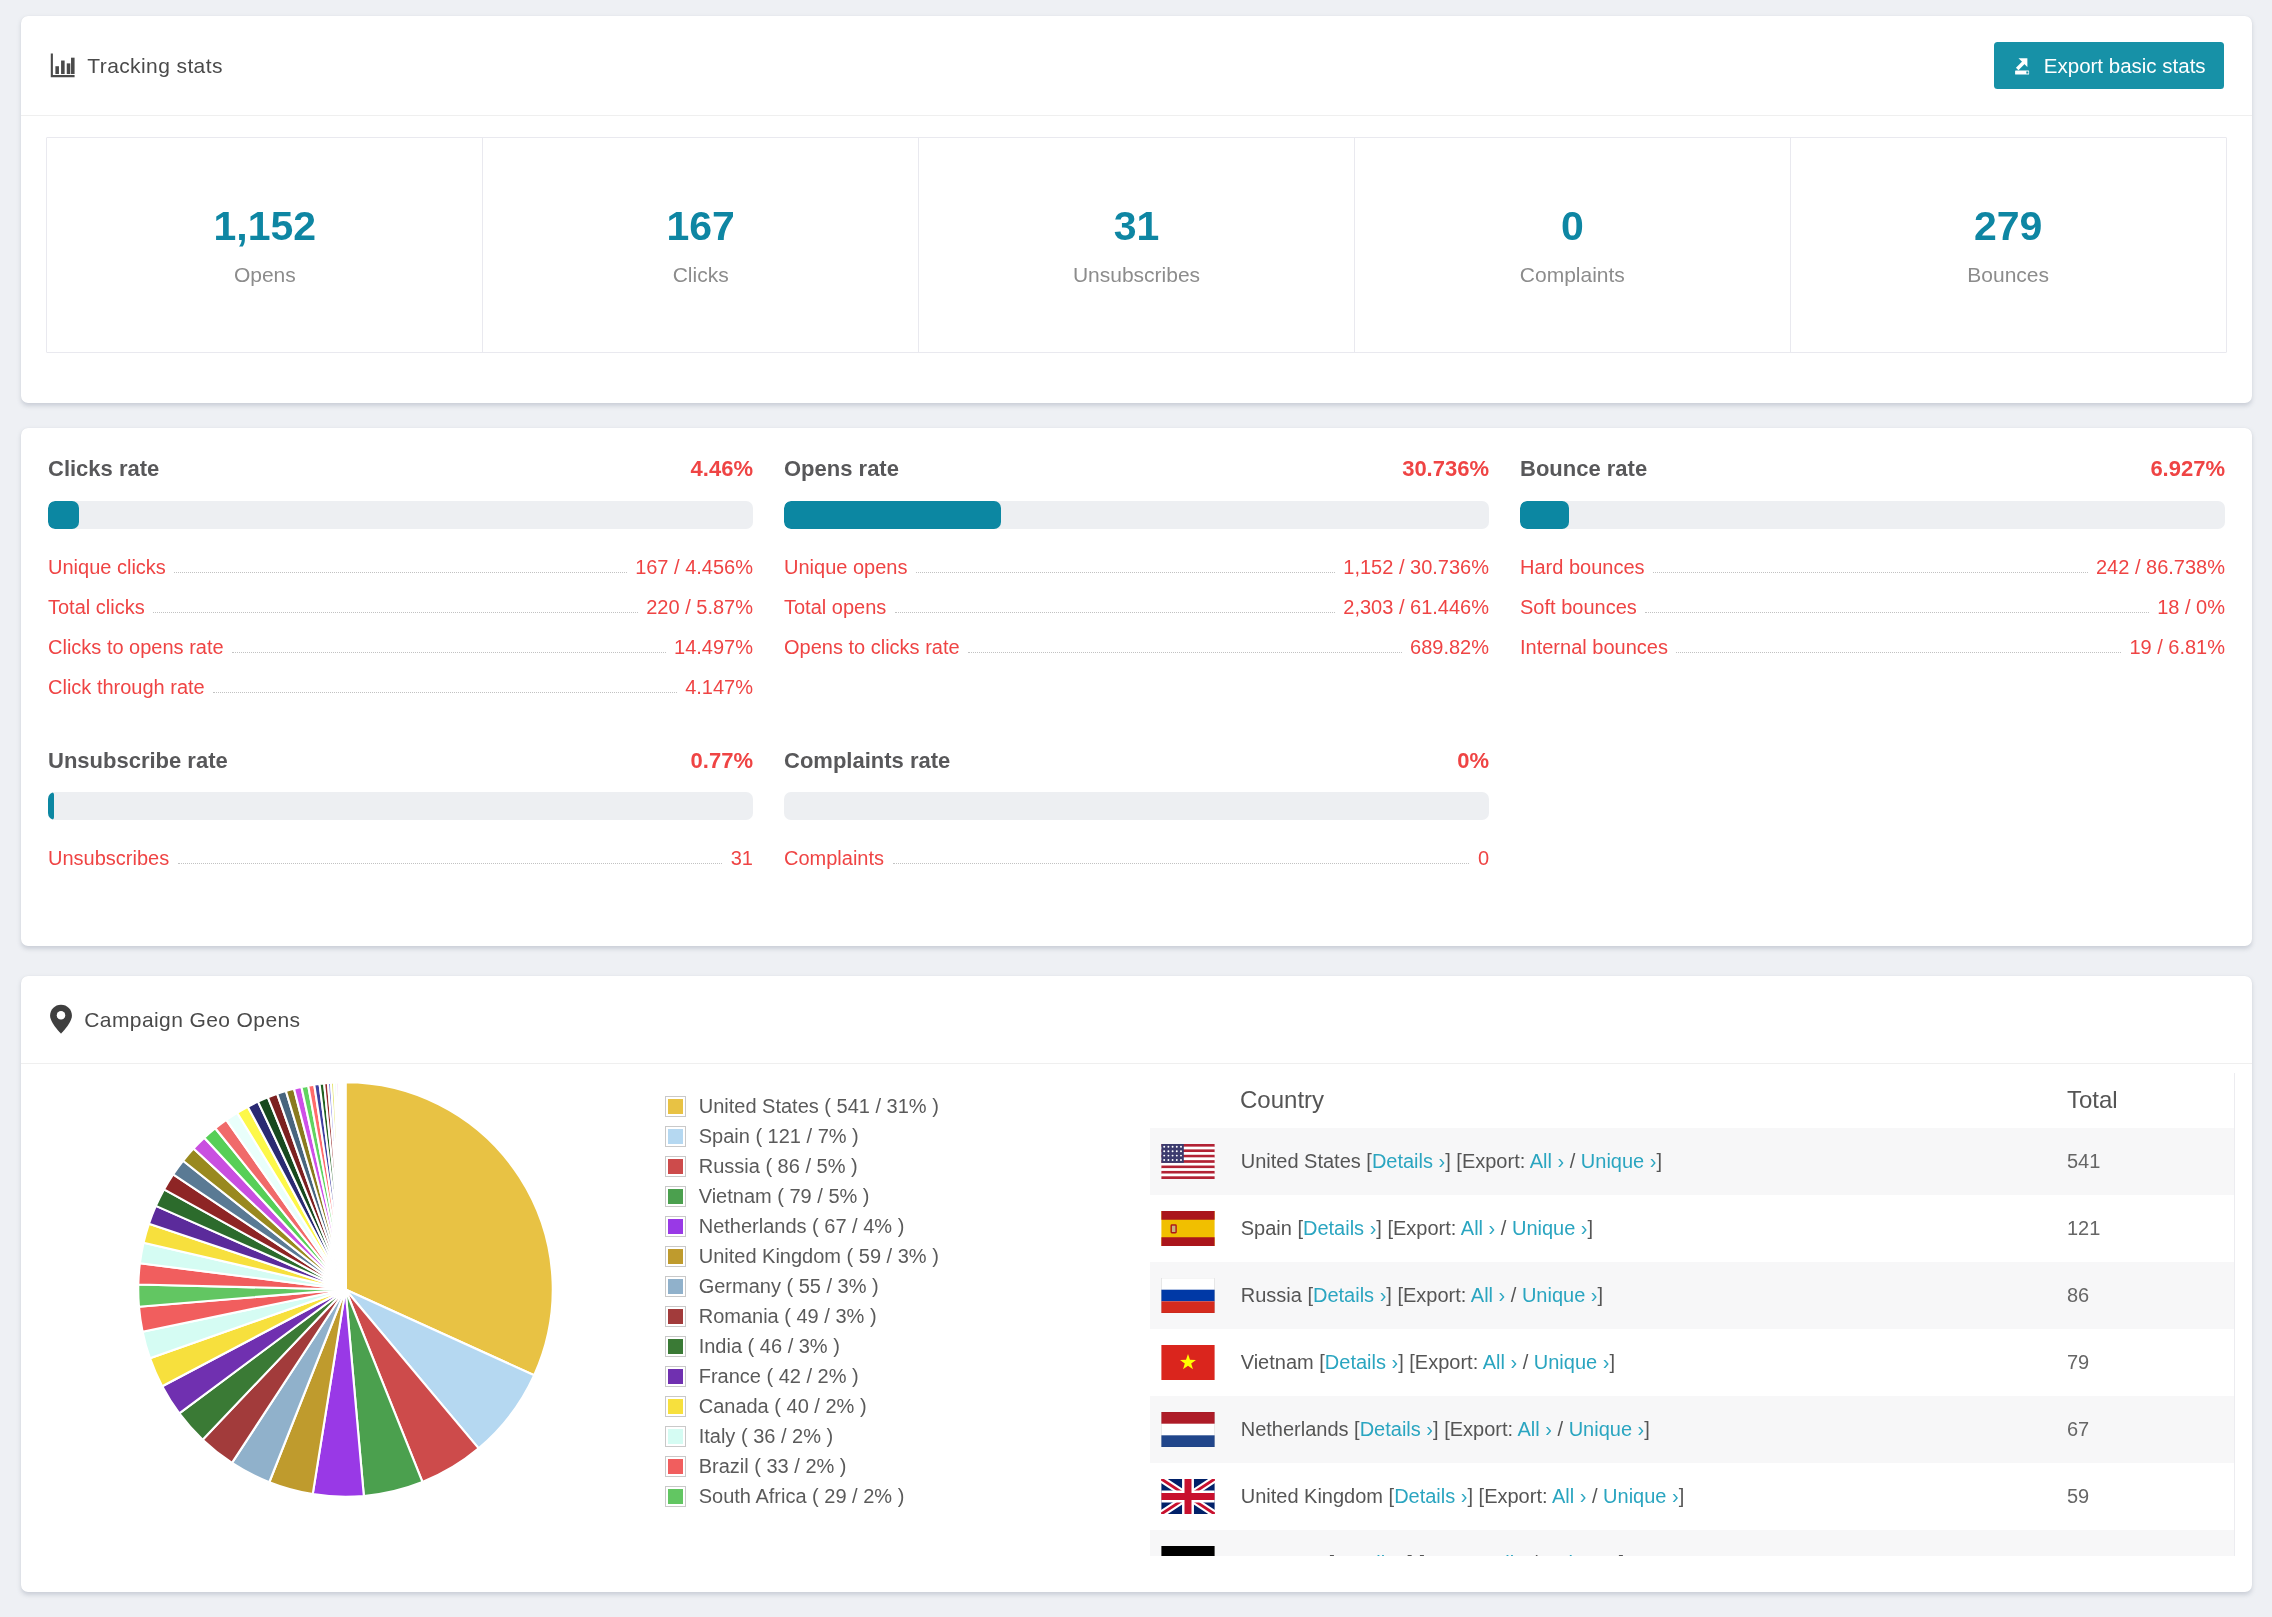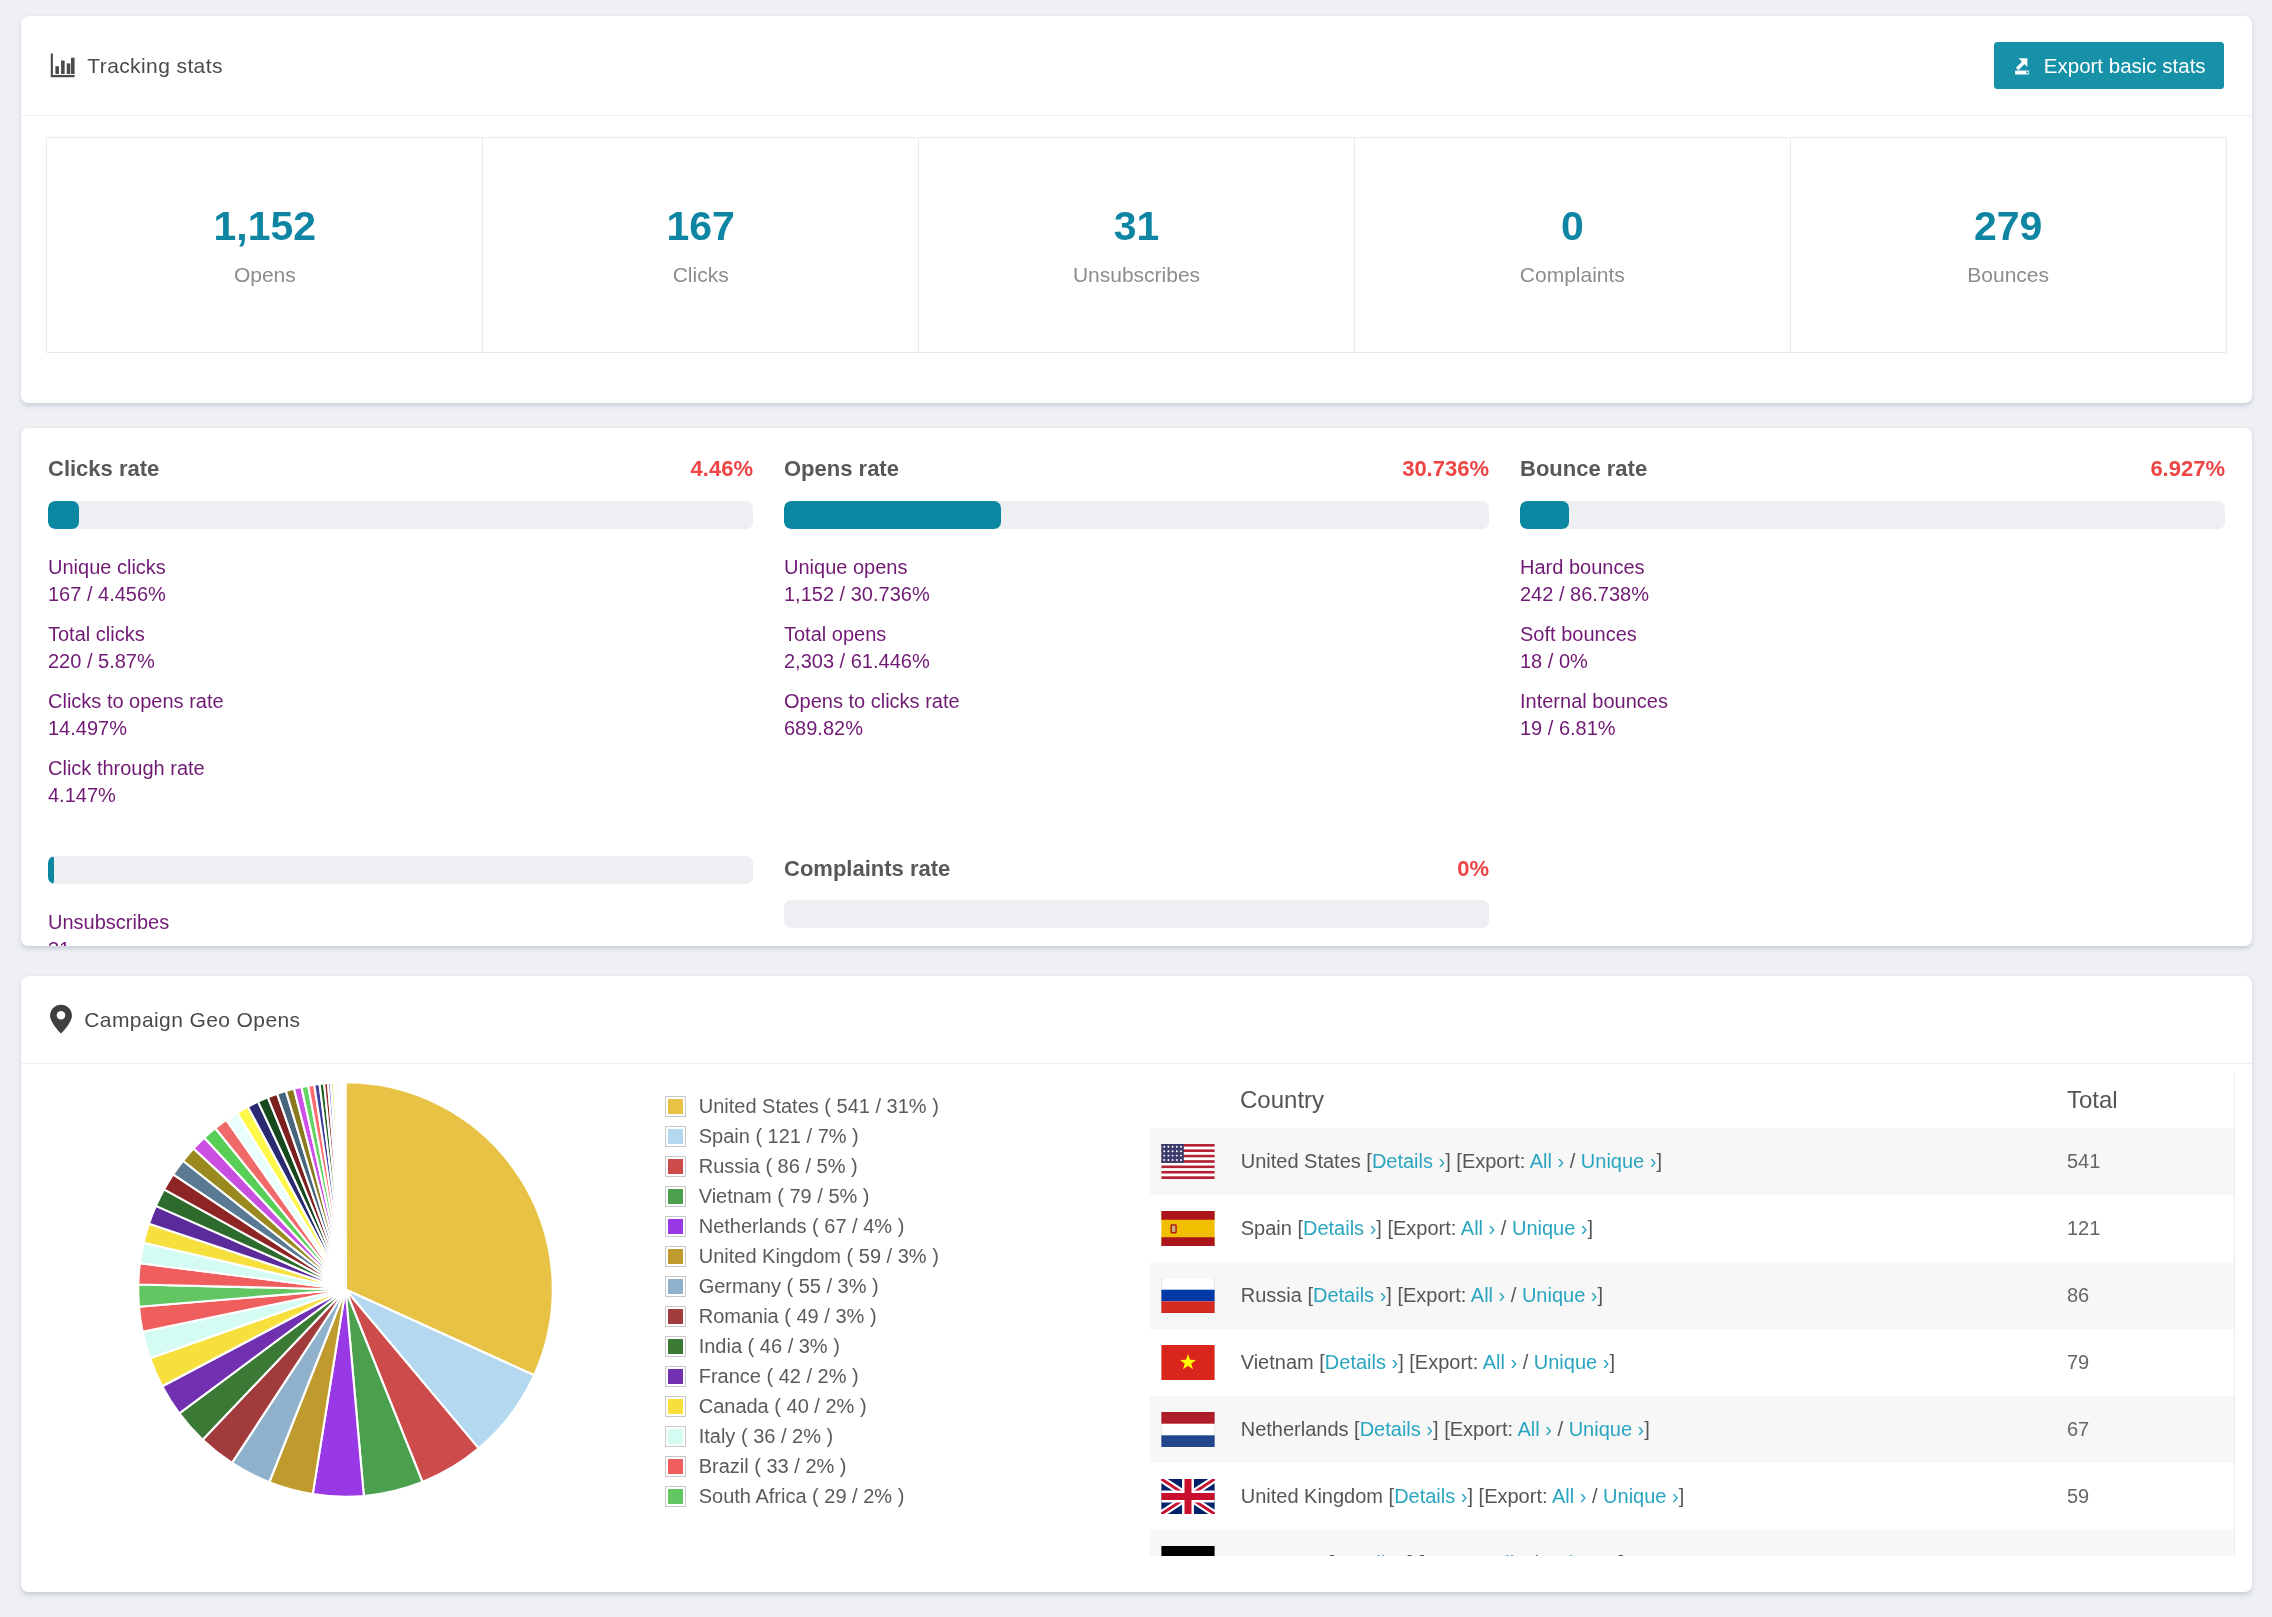--- a/index.html
+++ b/index.html
@@ -32,21 +32,21 @@
   .stat-label { font-size:21px; color:#8c8c8c; margin-top:13px; }
 
   
   .rates-grid { display:grid; grid-template-columns:repeat(3,1fr); column-gap:44px; row-gap:28px;
                 padding:28px 27px 32px;gap:31px; }
   .rate-head { display:flex; justify-content:space-between; align-items:baseline; margin-bottom:18.4px; }
   .rate-title { font-size:22px; font-weight:700; color:#58585a; }
   .rate-value { font-size:22px; font-weight:700; color:#ef4444; }
   .bar-track { height:28px; background:#edeff2; border-radius:7px; overflow:hidden; margin-bottom:28px; }
   .bar-fill { height:100%; background:#0c87a2; border-radius:7px; }
-  .rate-row { display:flex; align-items:baseline; margin-bottom:19px; font-size:20px; color:#701a75; line-height:21px;flex-direction:column; }
+  .rate-row { display:flex; align-items:baseline; margin-bottom:19px; font-size:20px; color:#ef4444; line-height:21px; }
   .rate-row .leader { flex:1; border-bottom:1.4px dotted #c2c2c2; margin:0 8.5px; align-self:flex-end; margin-bottom:5px; }
   .rate-row .v { white-space:nowrap; }
 
   
   .geo-content { position:relative; height:515px; }
   #geo-pie { position:absolute; left:113px; top:14px; width:423px; height:423px; }
   #geo-legend { position:absolute; left:632px; top:27px; }
   .legend-item { display:flex; align-items:center; height:30px;padding-left:12px; }
   .legend-swatch { width:21px; height:21px; border:0.7px solid #c9c9c9; background:#fff; padding:2.1px; margin-right:12.7px; }
   .legend-swatch > div { width:100%; height:100%; }
@@ -191,20 +191,24 @@
             <span class="leader"></span>
             <span class="v">18 / 0%</span>
           </div>
           <div class="rate-row">
             <span class="k">Internal bounces</span>
             <span class="leader"></span>
             <span class="v">19 / 6.81%</span>
           </div>
         </div>
         <div class="rate-section">
+          <div class="rate-head">
+            <span class="rate-title">Unsubscribe rate</span>
+            <span class="rate-value">0.77%</span>
+          </div>
           <div class="bar-track">
             <div class="bar-fill" style="width: 0.77%; min-width: 6.4px;"></div>
           </div>
           <div class="rate-row">
             <span class="k">Unsubscribes</span>
             <span class="leader"></span>
             <span class="v">31</span>
           </div>
         </div>
         <div class="rate-section">

